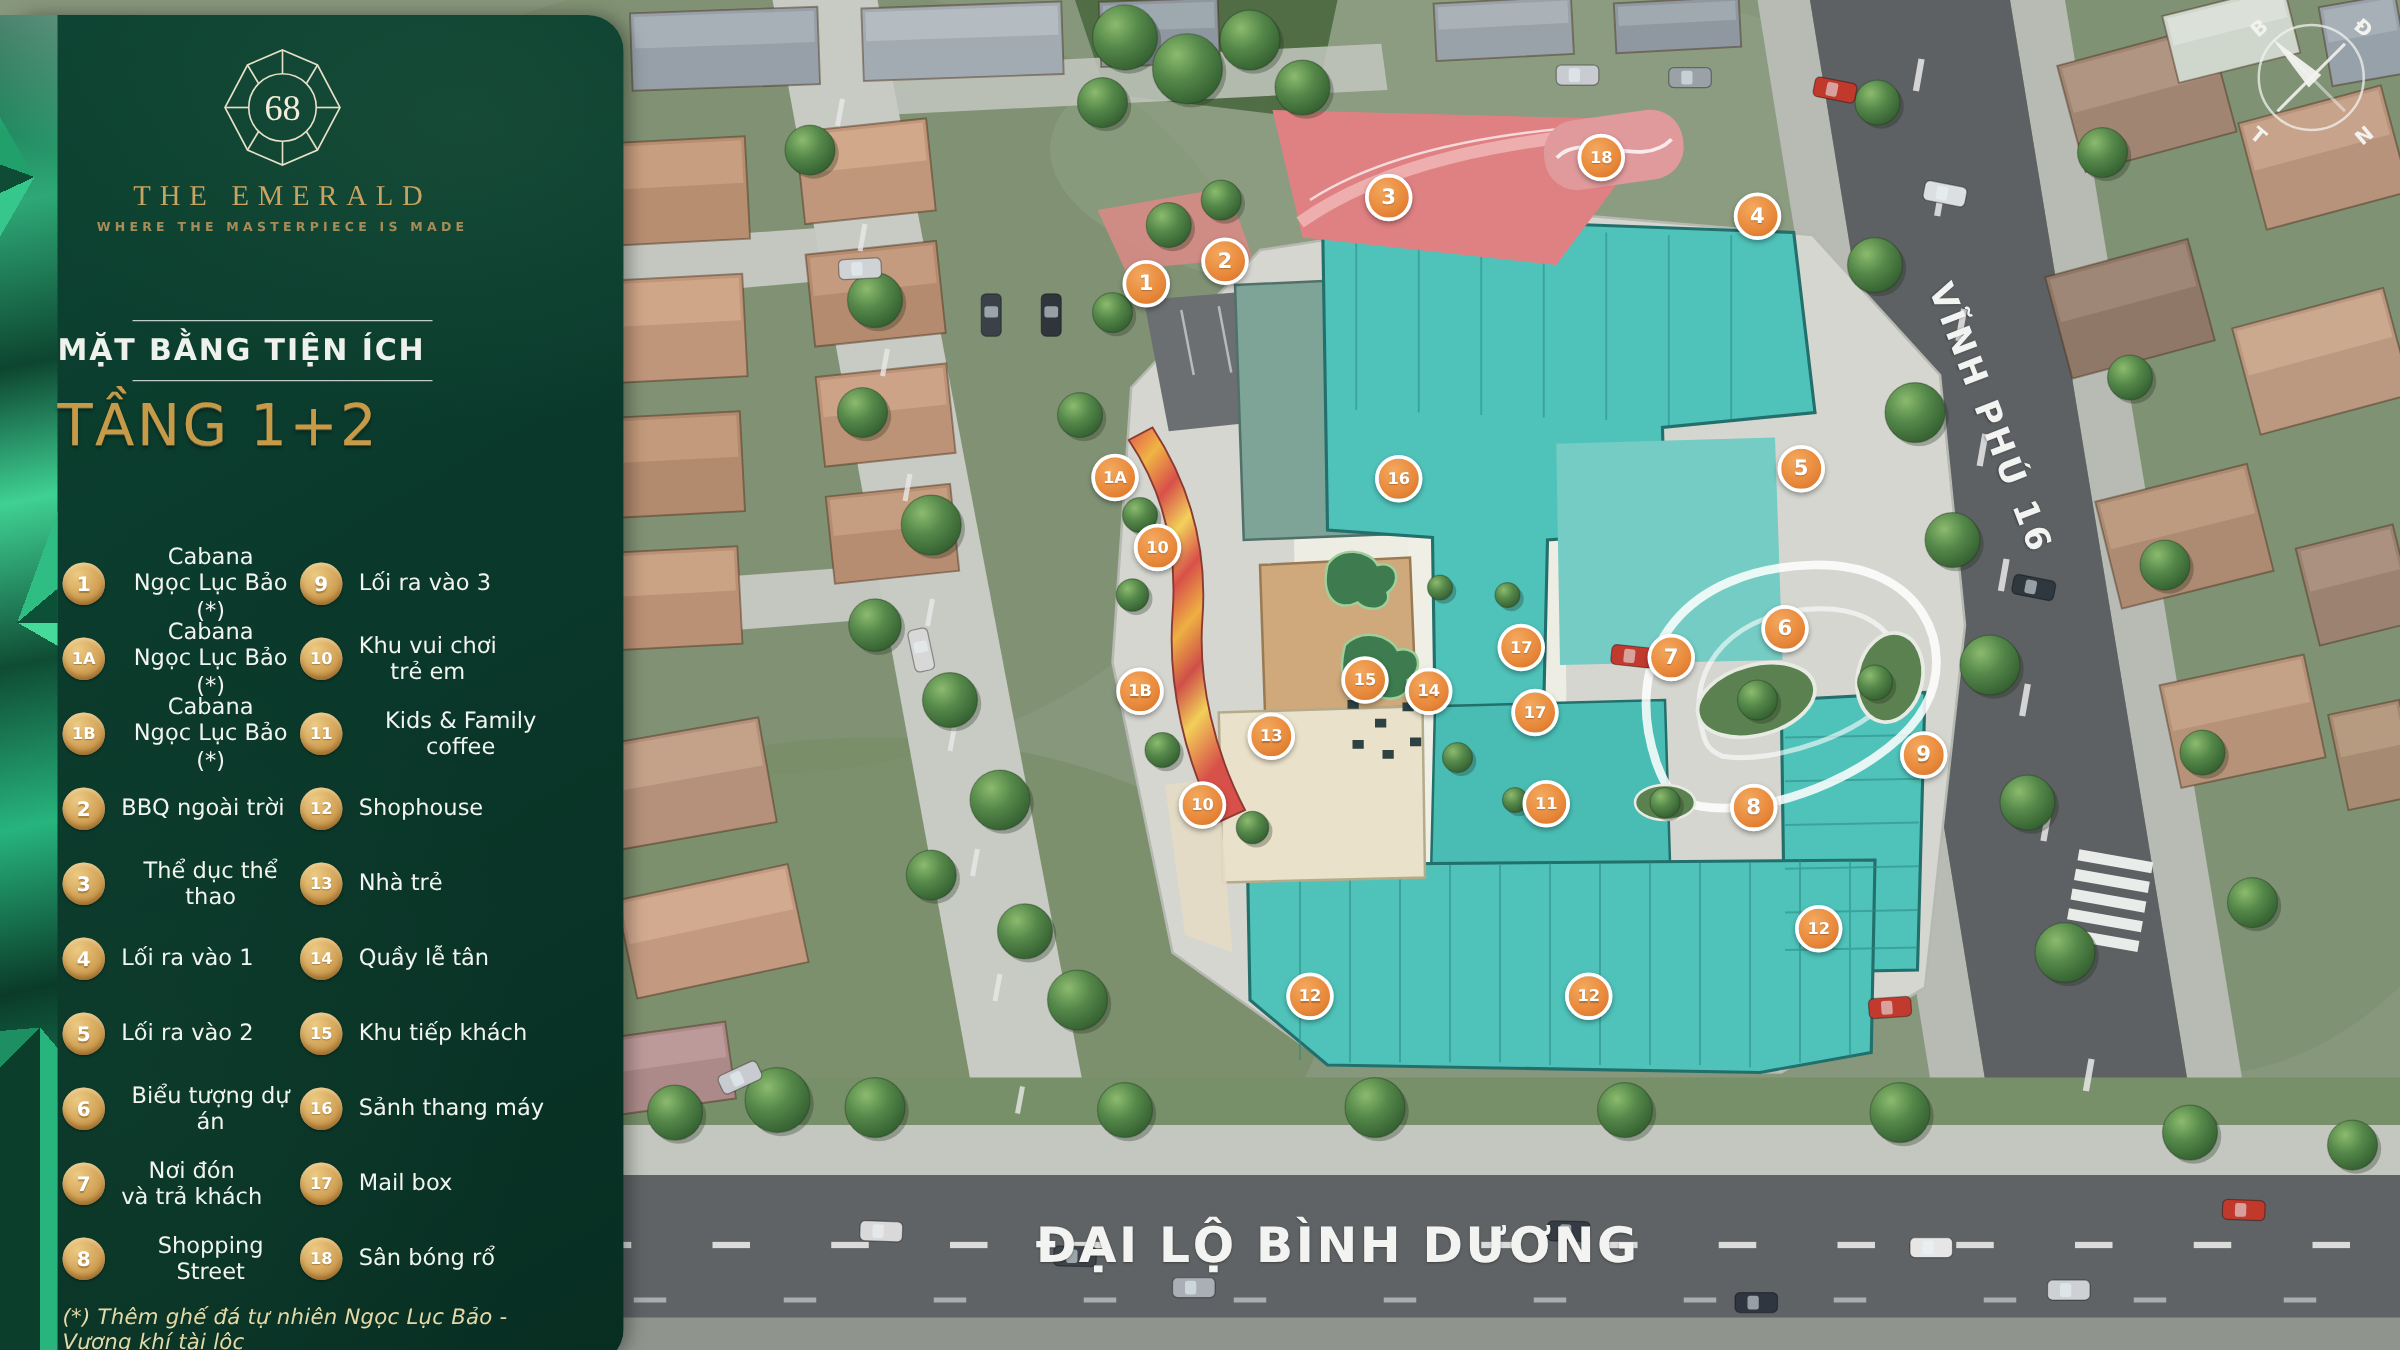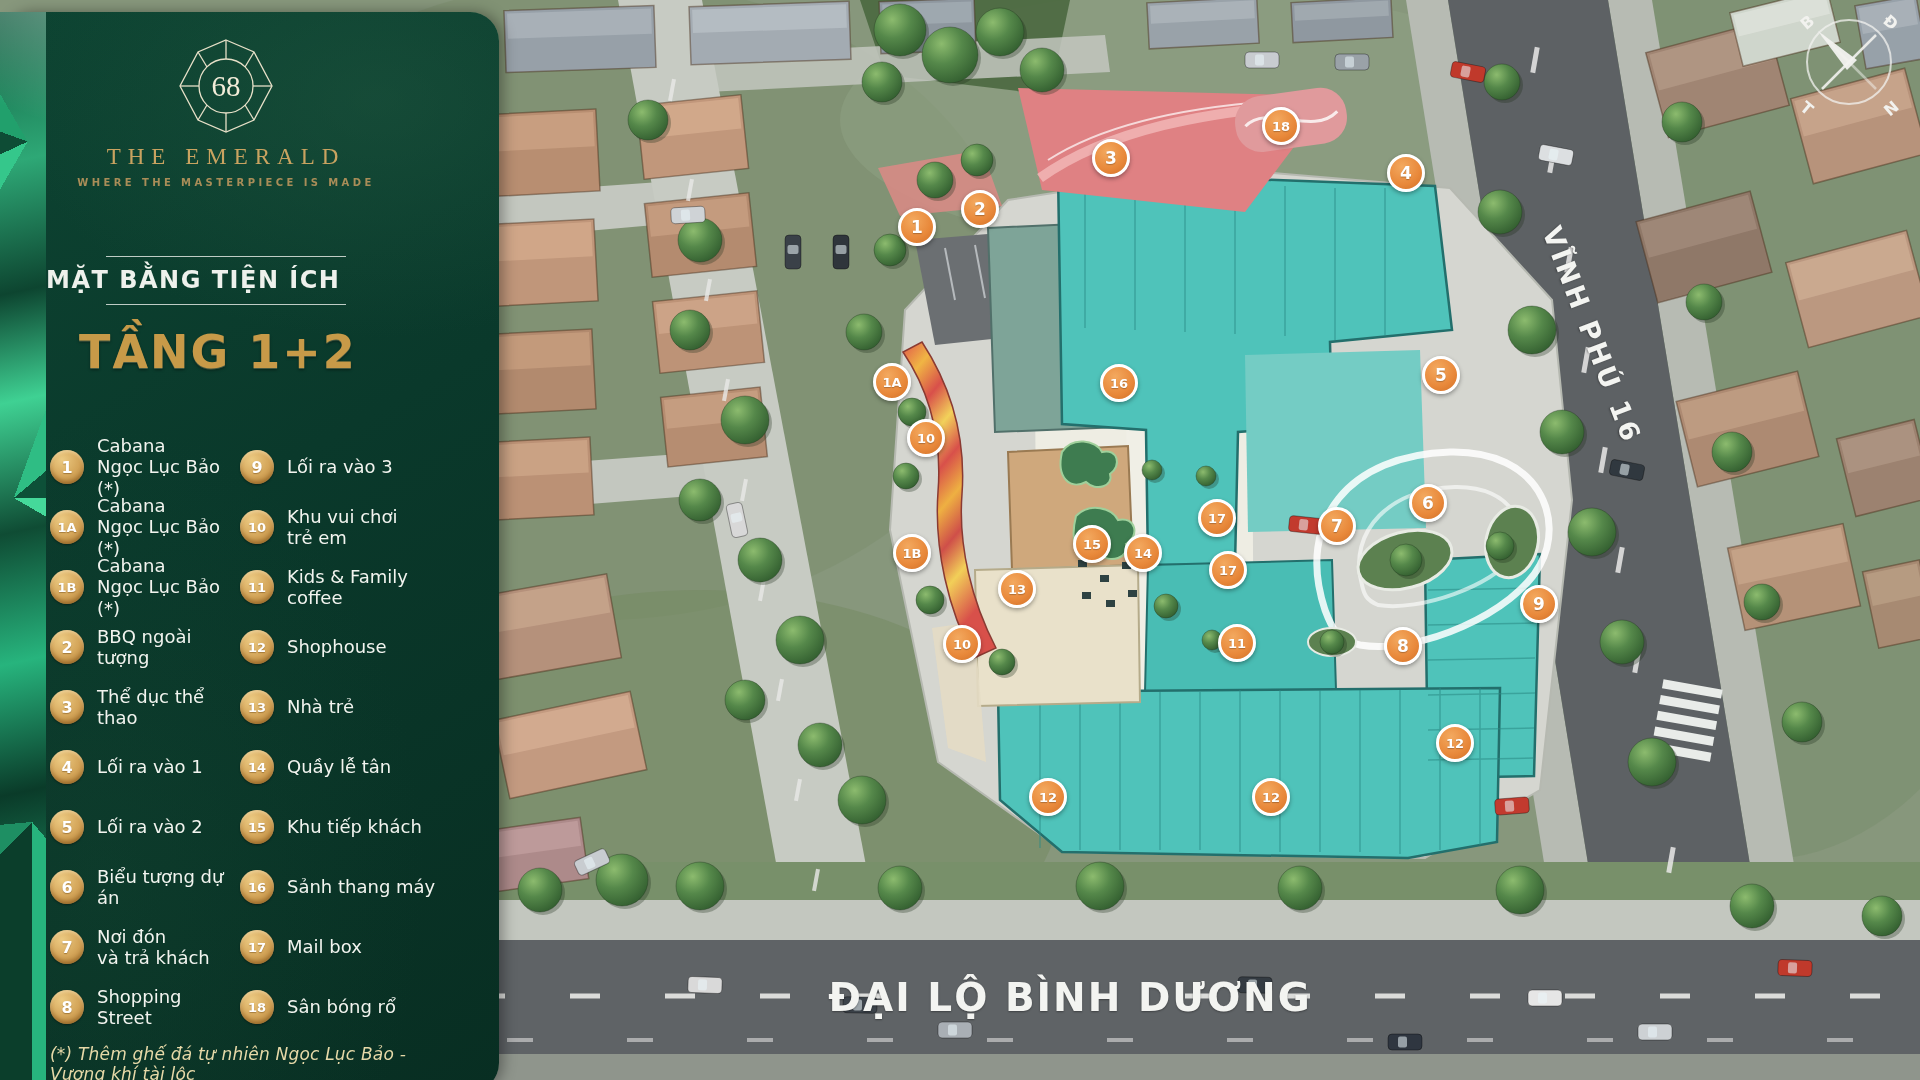--- a/index.html
+++ b/index.html
@@ -51,38 +51,38 @@
   #brand{position:absolute;left:46px;top:24px;width:360px;text-align:center;}
   #brand-gem{display:block;margin:0 auto;}
   #brand-name{
     margin-top:8px;font-family:"Liberation Serif","DejaVu Serif",serif;
     font-size:23px;letter-spacing:7px;color:#c9a360;font-weight:400;
   }
   #brand-tagline{margin-top:7px;font-size:10px;letter-spacing:3.4px;color:#a98d58;font-weight:700;}
   #plan-head{position:absolute;left:46px;top:244px;width:360px;text-align:left;}
   .plan-rule{height:1px;background:rgba(236,240,235,.8);width:240px;margin:0 auto;}
   #plan-subtitle{color:#eef1ec;font-size:24px;letter-spacing:1.5px;font-weight:600;padding:9px 0 10px 0;}
-  #plan-title{margin-top:20px;color:#c79a48;font-size:46px;font-weight:700;letter-spacing:2px;
-    text-shadow:0 1px 0 rgba(255,230,170,.25), 0 2px 3px rgba(0,0,0,.4);padding-left:33px;}
+  #plan-title{margin-top:8px;color:#c79a48;font-size:46px;font-weight:400;letter-spacing:2px;
+    text-shadow:0 1px 0 rgba(255,230,170,.25), 0 2px 3px rgba(0,0,0,.4);}
   #legend{
     position:absolute;left:50px;top:425px;width:400px;
     display:grid;grid-template-columns:190px 210px;grid-auto-flow:column;
     grid-template-rows:repeat(10,60px);
   }
   .lg-item{display:flex;align-items:center;gap:13px;}
   .lg-badge{
     flex:0 0 34px;width:34px;height:34px;border-radius:50%;
     background:radial-gradient(circle at 35% 28%, #ecca82, #d3a458 55%, #b2813a);
     display:flex;align-items:center;justify-content:center;
     color:#fff;font-weight:700;font-size:16px;
     box-shadow:inset 0 -3px 4px rgba(110,65,10,.45), inset 0 2px 3px rgba(255,240,200,.5), 0 1px 2px rgba(0,0,0,.4);
     text-shadow:0 1px 1px rgba(90,50,0,.4);
   }
   .lg-badge.small{font-size:13px;}
-  .lg-label{color:#f2f4ef;font-size:18px;line-height:1.18;white-space:pre-line;}
+  .lg-label{color:#f2f4ef;font-size:18px;line-height:1.18;white-space:pre-line;text-align:center;}
   #footnote{
     position:absolute;left:50px;top:1032px;width:380px;
     font-style:italic;font-size:17px;color:#e6d9a8;letter-spacing:.2px;
   }
 </style>
 </head>
 <body>
 
 <div id="map">
   <svg id="site-svg" viewBox="0 0 1920 1080" width="1920" height="1080">
@@ -636,21 +636,21 @@
         <span class="lg-label">Cabana
 Ngọc Lục Bảo (*)</span>
       </div>
       <div class="lg-item">
         <span class="lg-badge small">1B</span>
         <span class="lg-label">Cabana
 Ngọc Lục Bảo (*)</span>
       </div>
       <div class="lg-item">
         <span class="lg-badge">2</span>
-        <span class="lg-label">BBQ ngoài tượng</span>
+        <span class="lg-label">BBQ ngoài trời</span>
       </div>
       <div class="lg-item">
         <span class="lg-badge">3</span>
         <span class="lg-label">Thể dục thể thao</span>
       </div>
       <div class="lg-item">
         <span class="lg-badge">4</span>
         <span class="lg-label">Lối ra vào 1</span>
       </div>
       <div class="lg-item">

